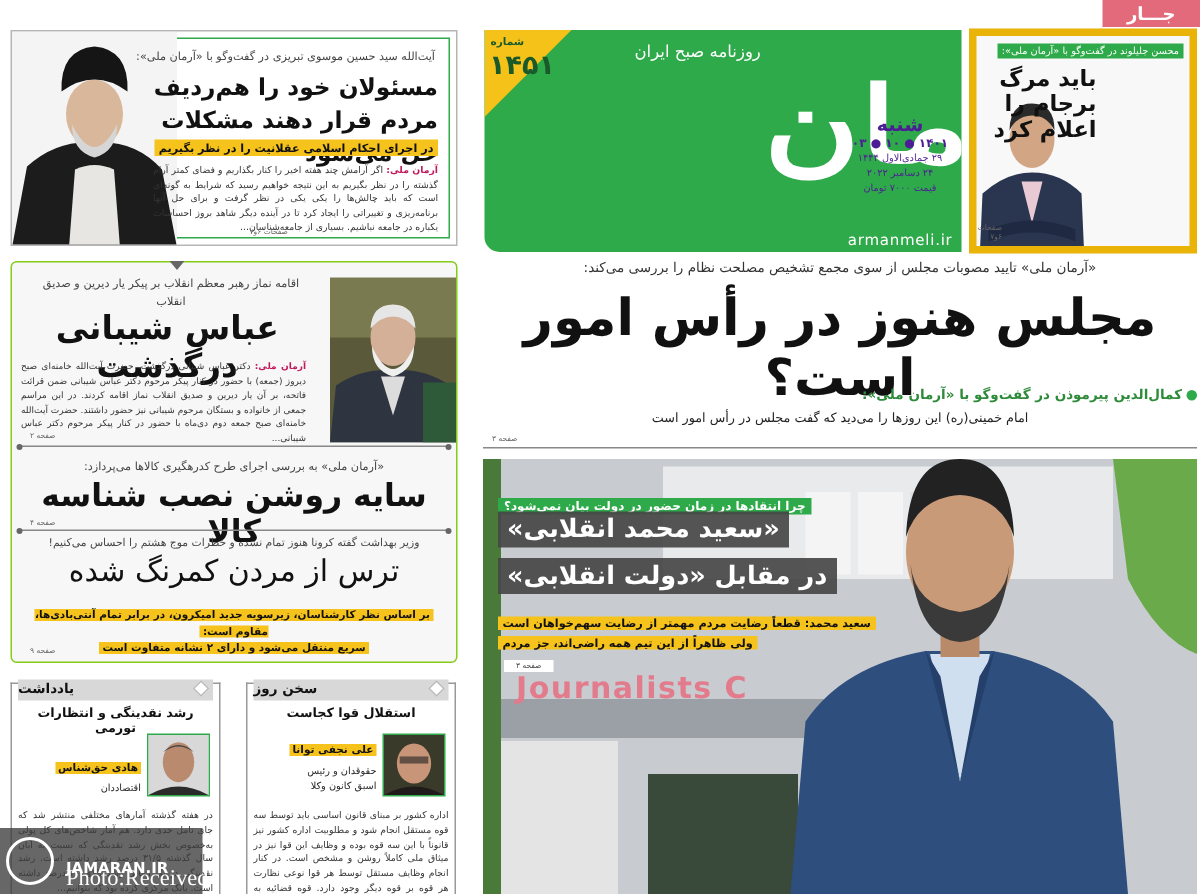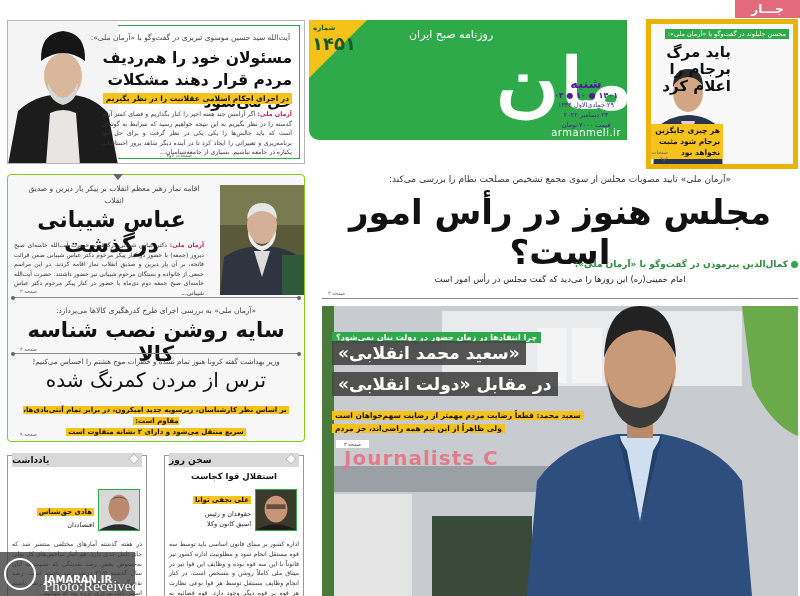--- a/index.html
+++ b/index.html
@@ -2,21 +2,21 @@
 <html><head>
 <meta charset="utf-8">
 <style>
   * { box-sizing: border-box; margin: 0; padding: 0; }
   html, body { width: 800px; height: 596px; overflow: hidden; background: #ffffff; }
   body { font-family: "DejaVu Sans", sans-serif; direction: rtl; color: #1a1a1a; position: relative; }
 
   .abs { position: absolute; }
 
   
-  .masthead { left: 309px; top: 20px; width: 318px; height: 120px; background: #2eaa4a; border-radius: 0 0 0 10px; overflow: hidden; }
+  .masthead { left: 323px; top: 20px; width: 318px; height: 148px; background: #2eaa4a; border-radius: 0 0 0 10px; overflow: hidden; }
   .issue-corner { position: absolute; left: 0; top: 0; width: 0; height: 0; border-top: 58px solid #f5c21a; border-right: 58px solid transparent; }
   .issue-label { position: absolute; left: 4px; top: 4px; font-size: 7px; color: #1a5a2a; font-weight: bold; direction: rtl; }
   .issue-num { position: absolute; left: 3px; top: 13px; font-size: 18px; color: #1a5a2a; font-weight: bold; }
   .tagline { position: absolute; left: 100px; top: 8px; font-size: 11px; color: #ffffff; direction: rtl; }
   .logo-text { position: absolute; left: 28px; top: 22px; font-family: "DejaVu Serif", serif; font-size: 70px; color: #ffffff; font-weight: bold; letter-spacing: -2px; transform: scaleX(1.25); transform-origin: left; }
   .date-block { position: absolute; right: 6px; top: 56px; width: 70px; color: #4c1d95; direction: rtl; text-align: center; }
   .date-day { font-size: 13px; font-weight: bold; }
   .date-line { font-size: 6.5px; line-height: 10px; }
   .date-nums { font-size: 8px; font-weight: bold; }
   .site { position: absolute; right: 6px; bottom: 2px; font-size: 10px; color: #ffffff; direction: ltr; font-family: "DejaVu Sans", sans-serif; letter-spacing: 0.5px; }
@@ -143,21 +143,20 @@
   <div class="rt-tag">محسن جلیلوند در گفت‌وگو با «آرمان ملی»:</div>
   <svg class="rt-photo" viewBox="0 0 70 125">
     <rect width="70" height="125" fill="#f8f8f8"></rect>
     <path d="M0 125 L2 80 Q18 66 35 66 Q54 66 68 80 L70 125 Z" fill="#2a3550"></path>
     <path d="M28 72 L35 100 L42 72 Z" fill="#e9c9d4"></path>
     <ellipse cx="35" cy="44" rx="15" ry="19" fill="#d2a684"></ellipse>
     <path d="M20 38 Q20 20 35 20 Q50 20 50 38 Q45 28 35 28 Q25 28 20 38 Z" fill="#2a2a2a"></path>
     <path d="M6 104 Q35 92 64 104 L64 112 Q35 100 6 112 Z" fill="#1f2a42"></path>
   </svg>
   <div class="rt-title">باید مرگ برجام را اعلام کرد</div>
-  <div class="rt-quote">هر چیزی جایگزین برجام شود مثبت نخواهد بود</div>
   <div class="rt-page">صفحات ۶و۷</div>
 </div>
 
 <div class="abs left-frame">
   <div class="notch"></div>
 
   <svg class="ab-photo" viewBox="0 0 84 110">
     <rect width="84" height="110" fill="#5a5a3a"></rect>
     <rect x="0" y="0" width="84" height="40" fill="#7a7a50"></rect>
     <path d="M0 110 L4 72 Q22 60 42 62 Q62 60 80 72 L84 110 Z" fill="#2f3540"></path>
@@ -198,20 +197,21 @@
     <rect x="11" y="15" width="20" height="5" fill="#222" opacity="0.6"></rect>
     <path d="M0 42 Q21 30 42 42 Z" fill="#201a1a"></path>
   </svg>
   <div class="col-author" style="right:52px; top:40px;">علی نجفی توانا</div>
   <div class="col-role" style="right:52px; top:53px; width:60px;">حقوقدان و رئیس اسبق کانون وکلا</div>
   <div class="col-body">اداره کشور بر مبنای قانون اساسی باید توسط سه قوه مستقل انجام شود و مطلوبیت اداره کشور نیز قانوناً با این سه قوه بوده و وظایف این قوا نیز در میثاق ملی کاملاً روشن و مشخص است. در کنار انجام وظایف مستقل توسط هر قوا نوعی نظارت هر قوه بر قوه دیگر وجود دارد. قوه قضائیه به عنوان مرجع...</div>
 </div>
 
 <div class="abs col-box" style="left:7px;">
   <div class="col-head"><span class="diamond"></span><span>یادداشت</span></div>
+  <div class="col-title">رشد نقدینگی و انتظارات تورمی</div>
   <svg class="col-photo" style="left:90px; top:33px;" viewBox="0 0 42 42">
     <rect width="42" height="42" fill="#d8d8d8"></rect>
     <ellipse cx="21" cy="19" rx="11" ry="14" fill="#b98a6e"></ellipse>
     <path d="M10 12 Q21 2 32 12 Q26 8 21 8 Q16 8 10 12 Z" fill="#444"></path>
     <path d="M0 42 Q21 30 42 42 Z" fill="#2a2a2a"></path>
   </svg>
   <div class="col-author" style="right:52px; top:52px;">هادی حق‌شناس</div>
   <div class="col-role" style="right:52px; top:64px;">اقتصاددان</div>
   <div class="col-body">در هفته گذشته آمارهای مختلفی منتشر شد که جای تامل جدی دارد. هم آمار شاخص‌های کل پولی به‌خصوص بخش رشد نقدینگی که نسبت به آبان سال گذشته ۳۱/۵ درصد رشد داشته است. رشد نقدینگی در یک زمانی رشد بالای ۴۰ درصد داشته است. بانک مرکزی کرده بود که بتوانیم...</div>
 </div>

